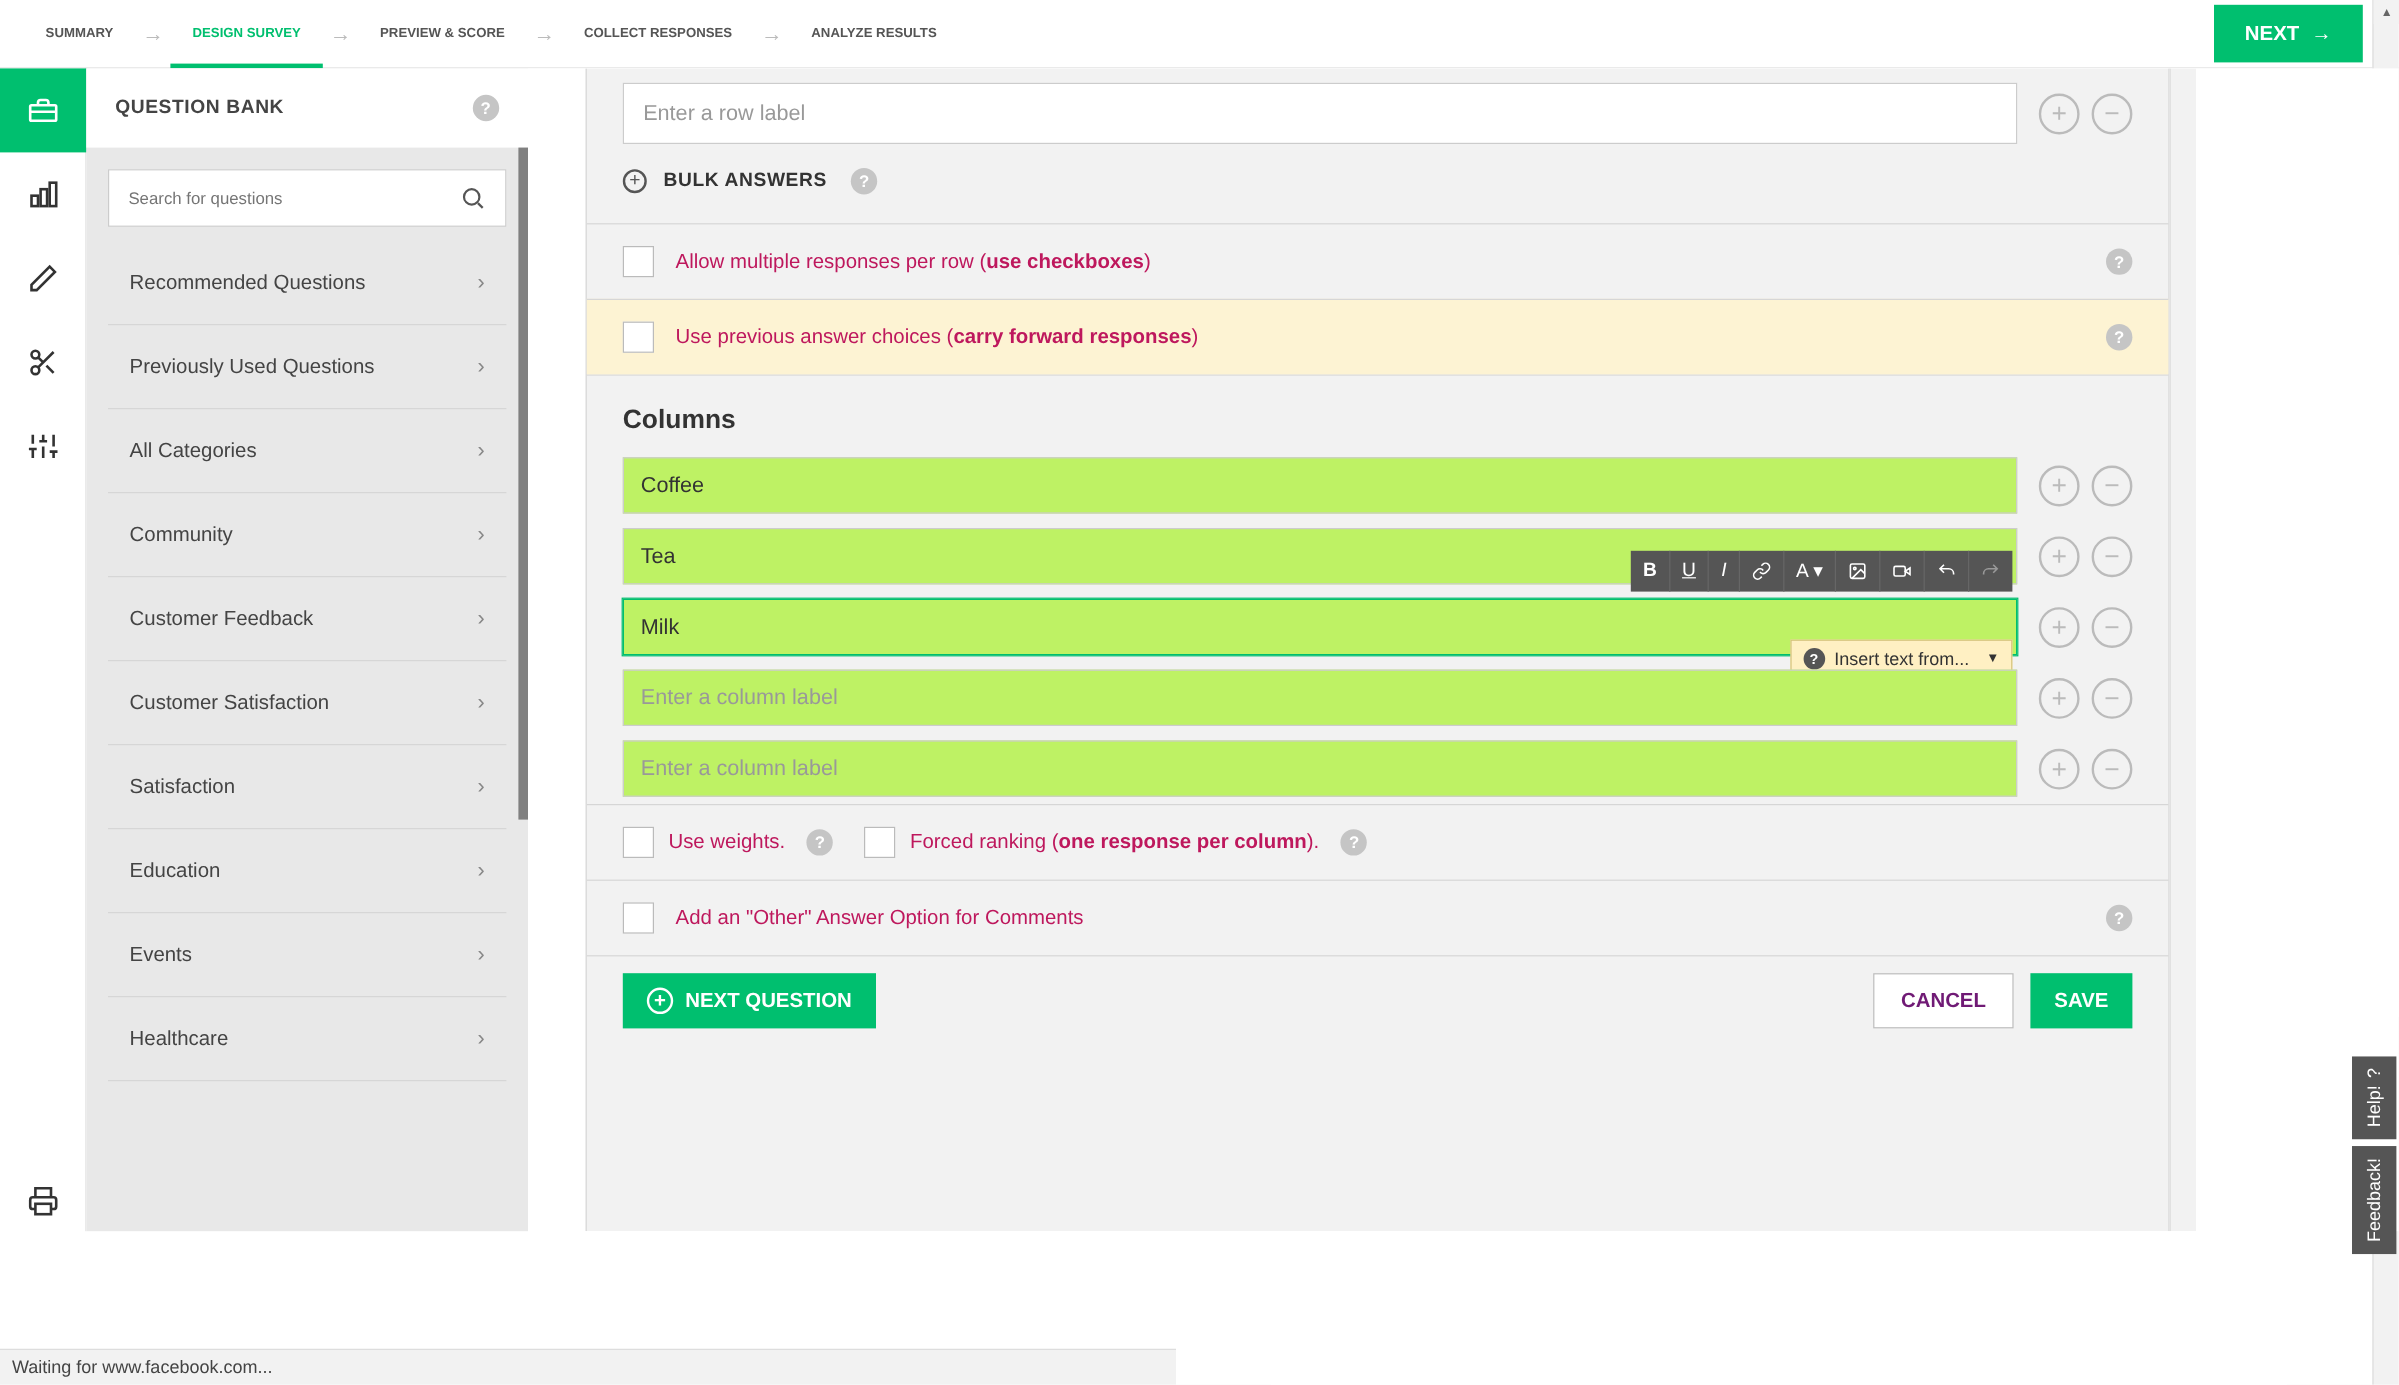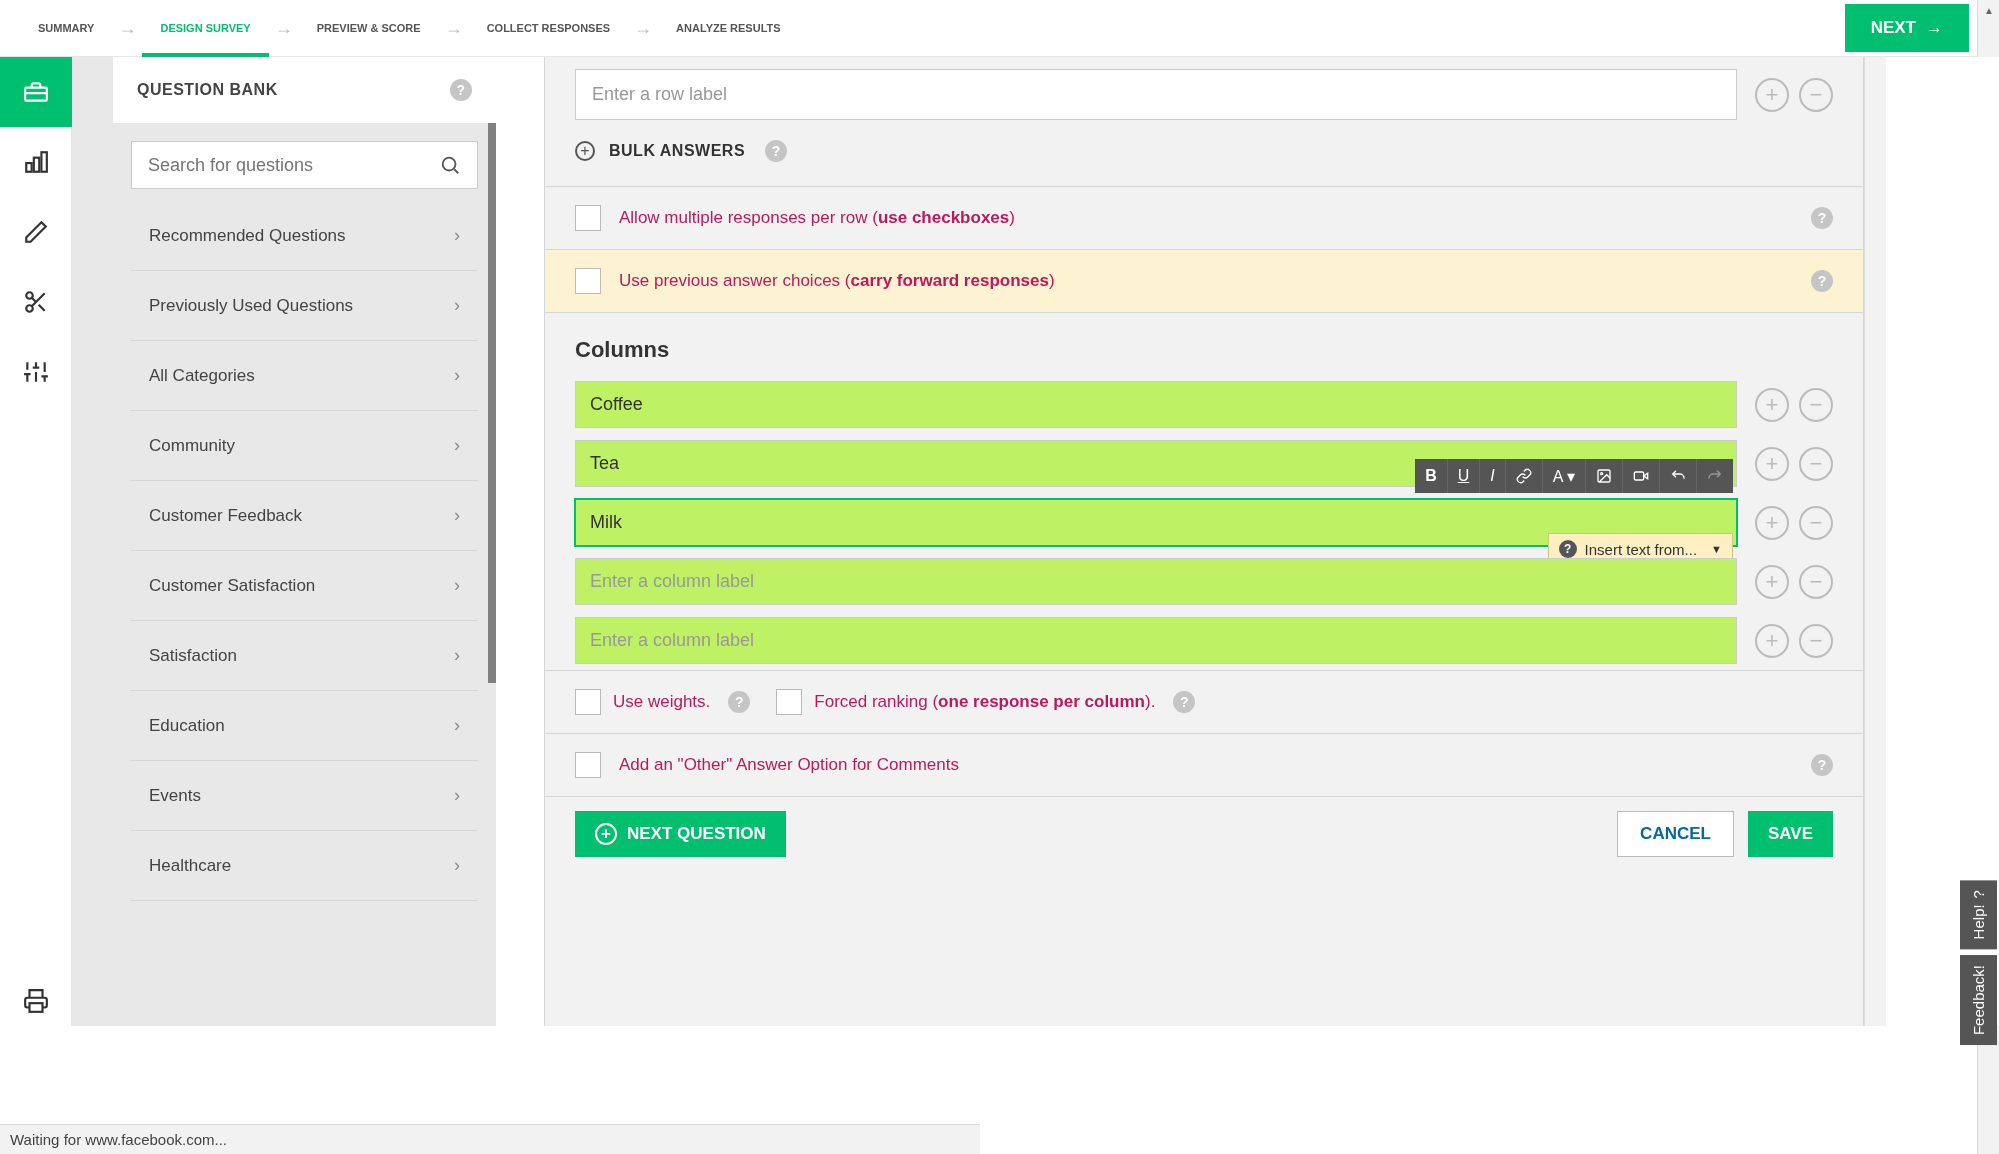--- a/index.html
+++ b/index.html
@@ -27,26 +27,26 @@
 
 .main { display:flex; position: relative; height: calc(1154px - 115px - 70px); }
 
 
 .leftrail { width: 72px; background:#fff; border-right:1px solid #e5e5e5; display:flex; flex-direction:column; align-items:center; }
 .rail-item { width:72px; height:70px; display:flex; align-items:center; justify-content:center; cursor:pointer; }
 .rail-item.active { background:#00bf6f; color:#fff; }
 .rail-item svg { width:26px; height:26px; }
 
 
-.sidebar { width: 424px; background:#e8e8e8; position:relative;padding-left:41px; }
+.sidebar { width: 368px; background:#e8e8e8; position:relative; }
 .sb-header { background:#fff; padding: 22px 24px; display:flex; align-items:center; justify-content:space-between; font-weight:700; font-size:16px; letter-spacing:0.5px; color:#444; }
 .sb-help { width:22px; height:22px; border-radius:50%; background:#c5c5c5; color:#fff; display:flex; align-items:center; justify-content:center; font-size:14px; font-weight:700; }
 .sb-body { padding: 18px; position: relative; }
 .sb-search { display:flex; align-items:center; background:#fff; border:1px solid #ccc; padding: 12px 16px; }
-.sb-search input { border:none; outline:none; flex:1; font-size:18px; color:#0369a1; background:transparent; }
+.sb-search input { border:none; outline:none; flex:1; font-size:14px; color:#0369a1; background:transparent; }
 .sb-categories { margin-top: 12px; }
 .sb-cat { display:flex; align-items:center; justify-content:space-between; padding: 24px 18px; border-bottom:1px solid #d6d6d6; color:#444; font-size:17px; cursor:pointer;gap:40px; }
 .sb-chev { color:#888; font-size:18px; }
 .sb-scroll { position:absolute; right:0; top:0; width:8px; height:560px; background:#808080; }
 
 
 .canvas { flex:1; background:#fff; padding: 0 18px 0 48px; overflow:hidden; position:relative; display:flex; }
 .canvas-scrollbar { width:22px; border-left:1px solid #ddd; background:#f2f2f2; position: relative; }
 .canvas-main { width:1320px; border:1px solid #d6d6d6; border-top:none; border-bottom:none; background:#f2f2f2; display:flex; flex-direction:column; }
 
@@ -84,21 +84,21 @@
 
 .insert-drop { position:absolute; right:130px; top:40px; background:#fff0c3; border:1px solid #d4c27a; padding:6px 10px; font-size:15px; display:flex; align-items:center; gap:8px; }
 .insert-drop .q { width:18px; height:18px; border-radius:50%; background:#555; color:#fff; display:flex; align-items:center; justify-content:center; font-size:12px; font-weight:700; }
 .insert-drop .dd { margin-left:6px; color:#333; font-size:11px; }
 
 .opts-split { padding: 18px 30px; border-top:1px solid #d6d6d6; display:flex; align-items:center; gap:26px; }
 .opts-split .grp { display:flex; align-items:center; gap:12px; }
 
 .footer-row { padding: 14px 30px; border-top:1px solid #d6d6d6; display:flex; align-items:center; justify-content:space-between; gap:18px; }
 .btn-green { background:#00bf6f; color:#fff; border:none; padding:12px 20px; font-size:17px; font-weight:700; cursor:pointer; display:flex; align-items:center; gap:10px; }
-.btn-white { background:#fff; color:#0369a1; border:1px solid #bbb; padding:12px 22px; font-size:17px; font-weight:700; cursor:pointer; }
+.btn-white { background:#fff; color:#701a75; border:1px solid #bbb; padding:12px 22px; font-size:17px; font-weight:700; cursor:pointer; }
 .footer-right { display:flex; gap:14px; }
 .plus-circ-white { width:22px; height:22px; border-radius:50%; border:2px solid #fff; display:flex; align-items:center; justify-content:center; }
 
 
 .side-help { position:absolute; right:2px; top:880px; transform-origin:right top; }
 .side-btn { background:#555; color:#fff; padding:10px 10px; font-size:15px; writing-mode:vertical-rl; transform:rotate(180deg); margin-bottom:6px; cursor:pointer; display:flex; align-items:center; gap:6px; }
 
 
 .statusbar { position:absolute; left:0; bottom:0; background:#f2f2f2; border-top:1px solid #ddd; padding:6px 10px; font-size:15px; color:#444; width:980px; }
 

